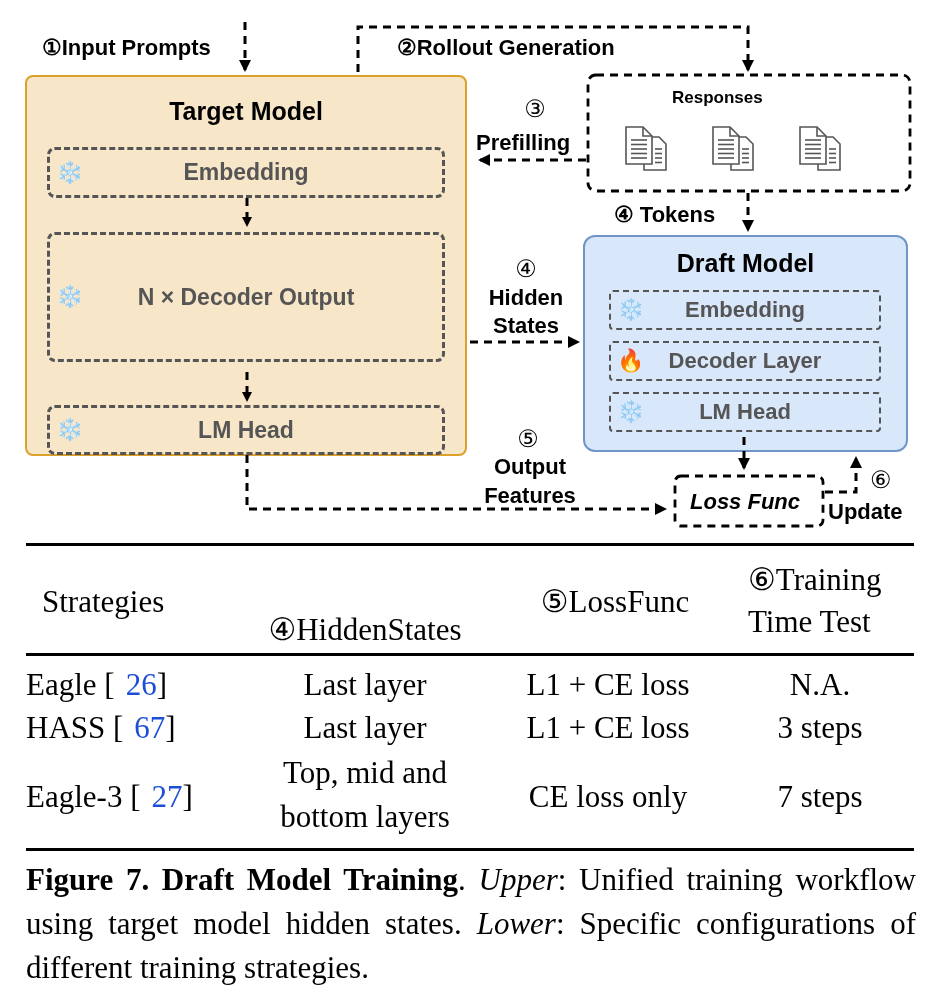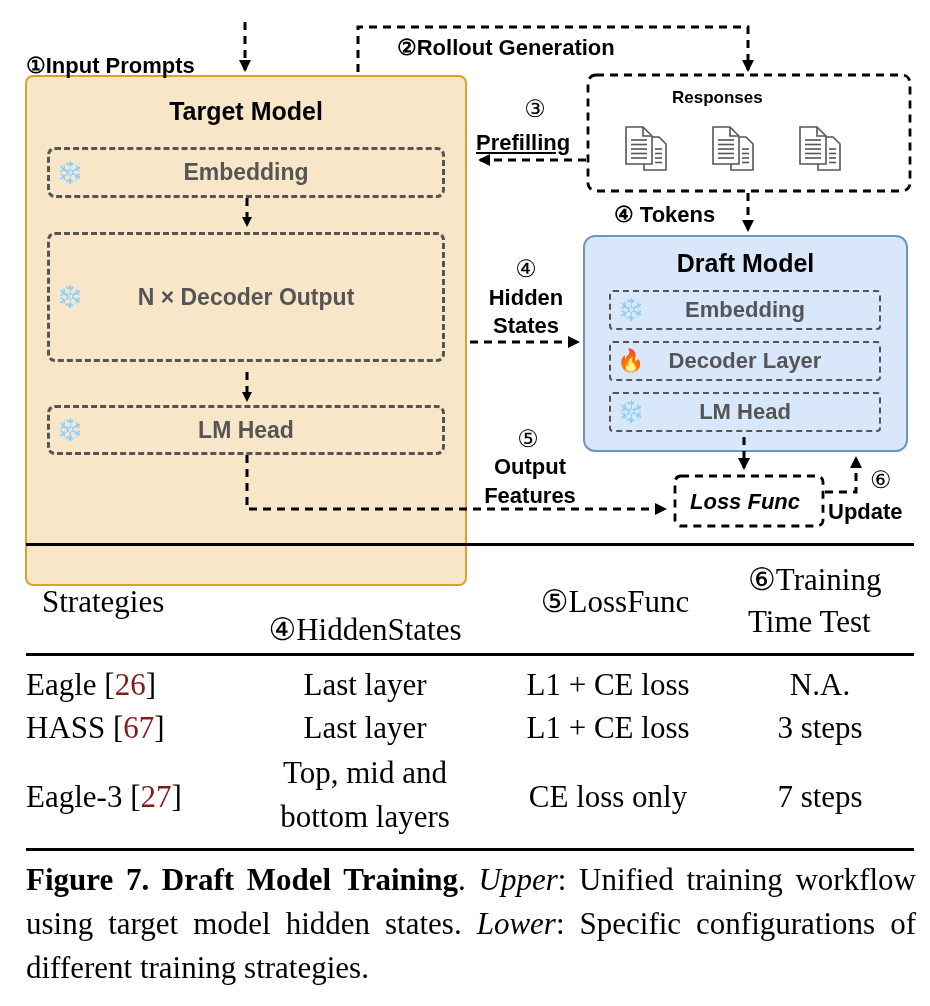--- a/index.html
+++ b/index.html
@@ -1,30 +1,30 @@
 <!DOCTYPE html>
 <html><head>
 <meta charset="utf-8">
 <style>
   html, body { margin:0; padding:0; background:#fff; }
   body { width:930px; height:1006px; position:relative; overflow:hidden; font-family:"Liberation Sans", sans-serif; color:#000; }
   .diagram-svg { position:absolute; left:0; top:0; width:930px; height:540px; }
   .lbl { position:absolute; font-family:"Liberation Sans", sans-serif; font-weight:bold; font-size:22px; white-space:nowrap; line-height:1.1; }
   .lbl-c { text-align:center; }
-  .box-target { position:absolute; left:25px; top:75px; width:442px; height:511px; background:#f8e6c9; border:2.5px solid #dba12b; border-radius:8px; box-sizing:border-box; }
+  .box-target { position:absolute; left:25px; top:75px; width:442px; height:381px; background:#f8e6c9; border:2.5px solid #dba12b; border-radius:8px; box-sizing:border-box; }
   .box-draft { position:absolute; left:583px; top:235px; width:325px; height:217px; background:#d9e7fb; border:2.5px solid #7096c8; border-radius:12px; box-sizing:border-box; }
   .title { font-size:25px; font-weight:bold; position:absolute; width:100%; text-align:center; }
   .layer { position:absolute; box-sizing:border-box; border:3px dashed #555; border-radius:8px; color:#555; font-weight:bold; font-size:23px; display:flex; align-items:center; justify-content:center; }
   .layer-d { border:2.5px dashed #555; font-size:22px; border-radius:4px; }
   .ico { position:absolute; left:6px; font-size:22px; line-height:1; }
   .serif { font-family:"Liberation Serif", serif; }
   .rule { position:absolute; left:26px; width:888px; background:#000; }
   .cell { position:absolute; font-family:"Liberation Serif", serif; font-size:31px; line-height:1.35; white-space:nowrap; }
   .cell-c { text-align:center; }
-  .ref { color:#7f1d1d; }
+  .ref { color:#1d4ed8;margin-left:11px; }
   .caption { position:absolute; left:26px; top:858px; width:890px; font-family:"Liberation Serif", serif; font-size:31px; line-height:44px; text-align:justify; }
   .caption b { font-weight:bold; }
 </style>
 </head>
 <body>
 
 <div>
 
   <div class="box-target">
     <div class="title" style="top:20px;">Target Model</div>
@@ -132,25 +132,25 @@
           <path d="M805,153.5 L821,153.5" fill="none"></path>
           <path d="M805,158 L821,158" fill="none"></path>
           <path d="M829,149 L836,149" fill="none"></path>
           <path d="M829,153.5 L836,153.5" fill="none"></path>
           <path d="M829,158 L836,158" fill="none"></path>
           <path d="M829,162.5 L836,162.5" fill="none"></path>
         </g>
       </g>
   </svg>
 
-  <div class="lbl" style="left:26px;top:36px;margin-top:18px;">①Input Prompts</div>
+  <div class="lbl" style="left:42px;top:36px;">①Input Prompts</div>
   <div class="lbl" style="left:397px;top:36px;">②Rollout Generation</div>
   <div class="lbl" style="left:672px;top:89px;font-size:17px;">Responses</div>
   <div class="lbl lbl-c serif" style="left:510px;top:96px;width:50px;font-weight:normal;font-size:24px;">③</div>
-  <div class="lbl" style="left:476px;top:131px;text-decoration:underline;">Prefilling</div>
+  <div class="lbl" style="left:476px;top:131px;">Prefilling</div>
   <div class="lbl" style="left:614px;top:203px;">④ Tokens</div>
   <div class="lbl lbl-c serif" style="left:498px;top:256px;width:56px;font-weight:normal;font-size:24px;">④</div>
   <div class="lbl lbl-c" style="left:476px;top:286px;width:100px;">Hidden</div>
   <div class="lbl lbl-c" style="left:476px;top:314px;width:100px;">States</div>
   <div class="lbl lbl-c serif" style="left:500px;top:426px;width:56px;font-weight:normal;font-size:24px;">⑤</div>
   <div class="lbl lbl-c" style="left:470px;top:455px;width:120px;">Output</div>
   <div class="lbl lbl-c" style="left:470px;top:484px;width:120px;">Features</div>
   <div class="lbl" style="left:690px;top:490px;font-style:italic;">Loss Func</div>
   <div class="lbl serif" style="left:870px;top:467px;font-weight:normal;font-size:24px;">⑥</div>
   <div class="lbl" style="left:828px;top:500px;">Update</div>

